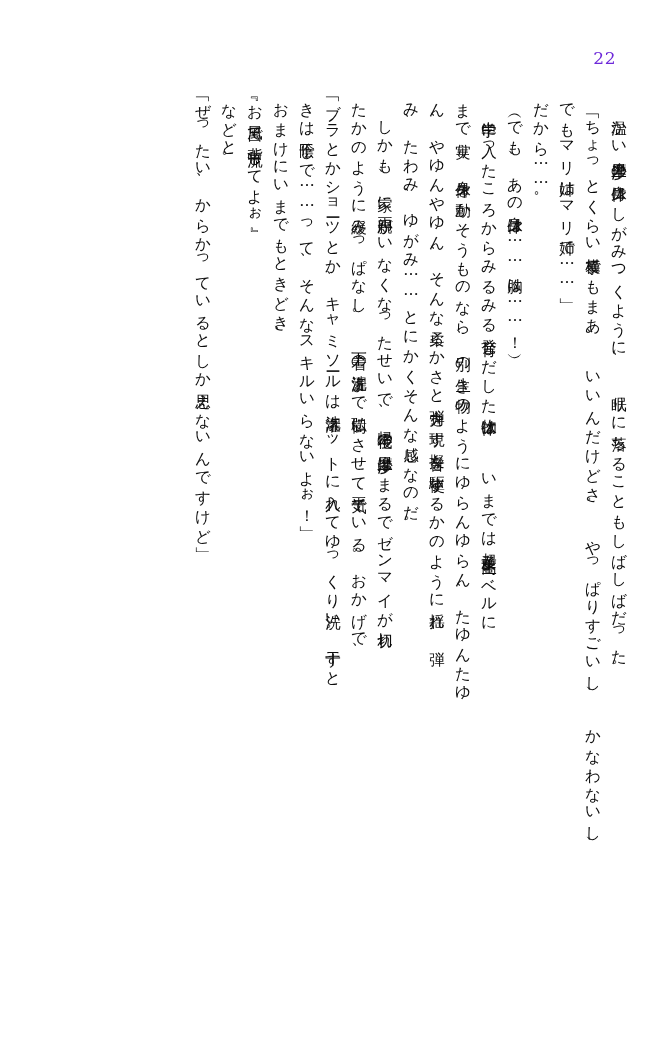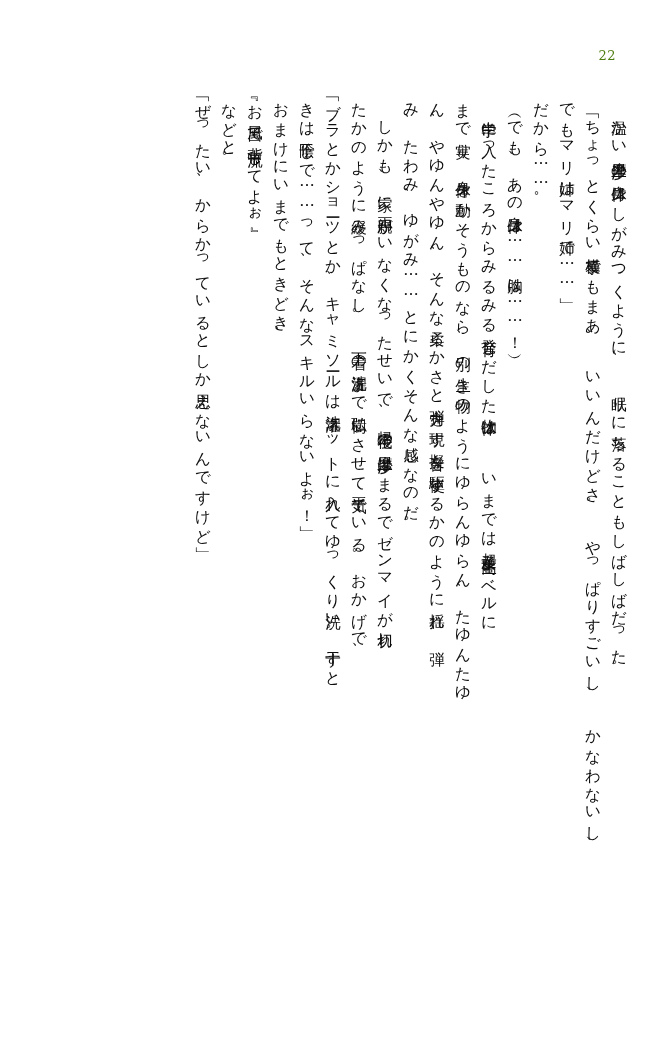--- a/index.html
+++ b/index.html
@@ -13,24 +13,24 @@
     height: 1050px;
     background: #ffffff;
     overflow: hidden;
     font-family: "DejaVu Serif", "Liberation Serif", serif;
     color: #0a0a0a;
   }
   #page-number {
     position: absolute;
     top: 48px;
     right: 52px;
-    font-size: 13px;
+    font-size: 17px;
     font-family: "DejaVu Serif", "Liberation Serif", serif;
     letter-spacing: 0.5px;
-    color: #4d7c0f;
+    color: #6d28d9;
   }
   #body-text {
     position: absolute;
     top: 92px;
     right: 36px;
     left: 28px;
     bottom: 44px;
     display: flex;
     flex-direction: row-reverse;
     align-items: flex-start;

